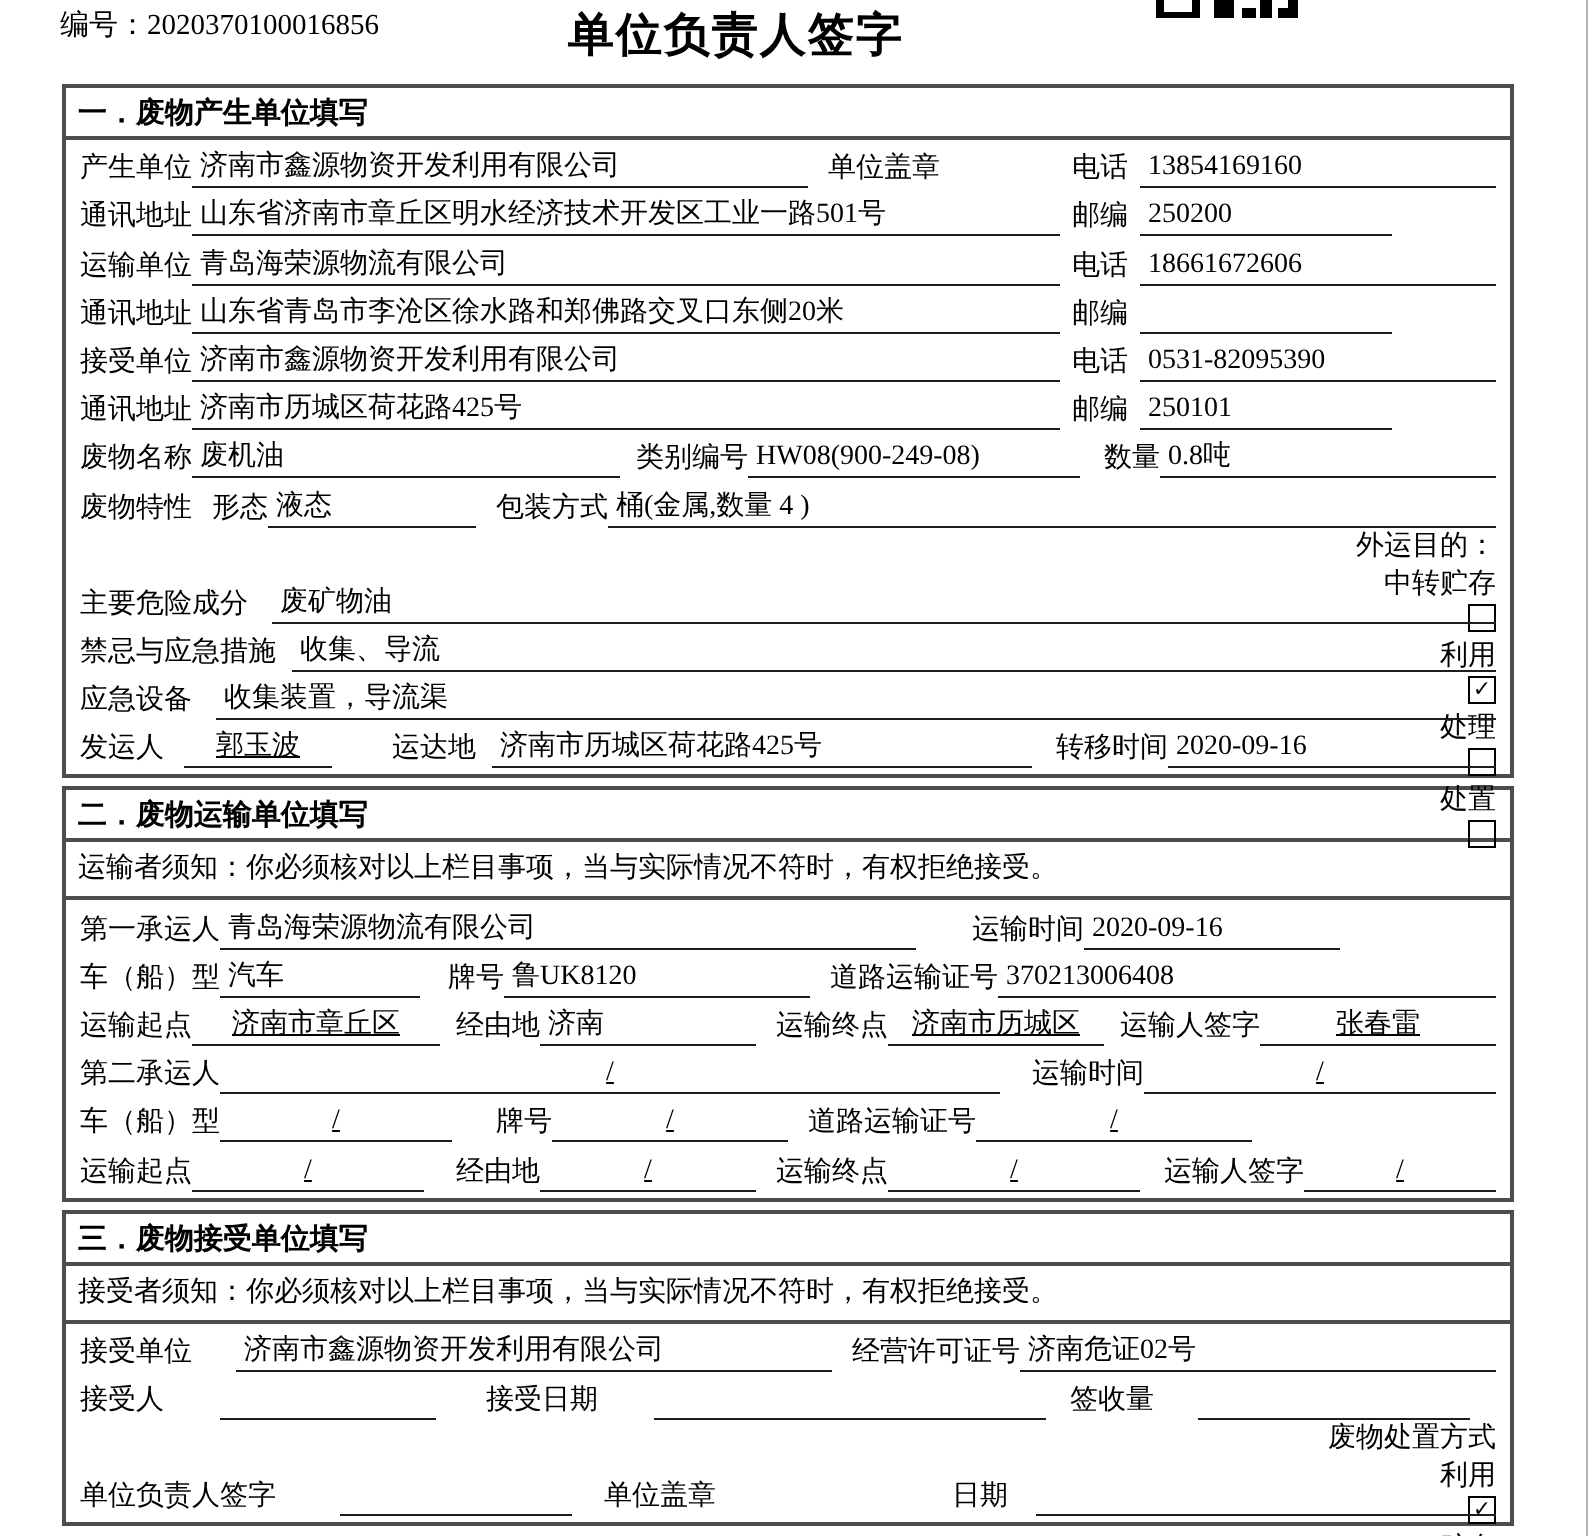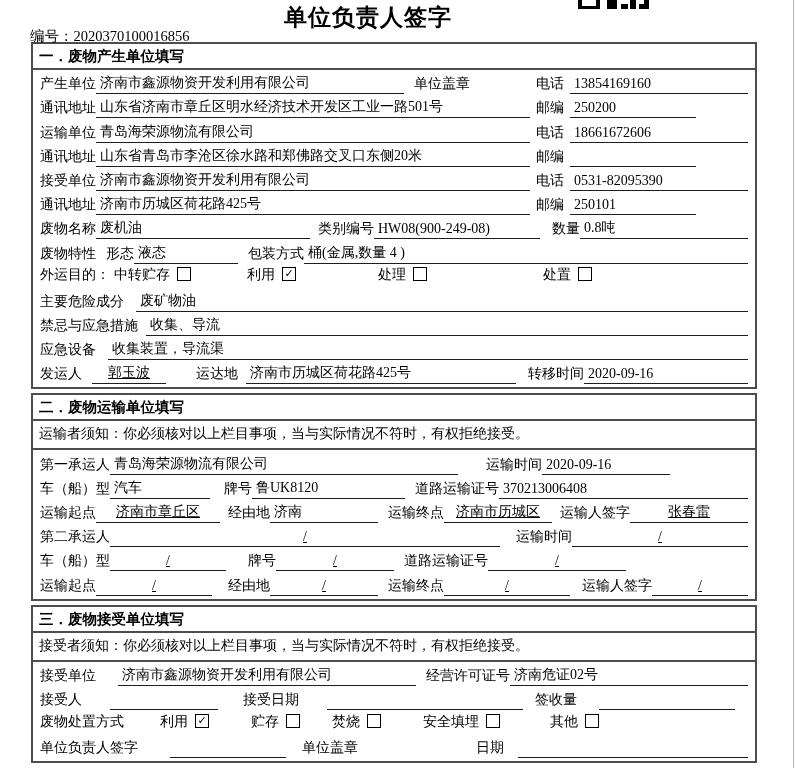--- a/index.html
+++ b/index.html
@@ -7,41 +7,41 @@
     width:796px;height:768px;background:#ffffff;position:relative;
     font-family:"Liberation Serif","DejaVu Serif",serif;
     color:#000;font-size:14px;overflow:hidden;
   }
   .page-edge{position:absolute;top:0;bottom:0;right:2px;width:1px;background:#b4b4b4;}
   
   .qr{position:absolute;top:0;left:578px;width:80px;height:10px;}
   .qr i{position:absolute;background:#000;display:block;}
   
   .doc-head{position:relative;height:42px;}
-  .doc-number{position:absolute;left:30px;top:27px;font-size:14.5px;white-space:nowrap;}
+  .doc-number{position:absolute;left:30px;top:3px;font-size:14.5px;white-space:nowrap;}
   .doc-title{position:absolute;left:0;right:60px;top:2px;text-align:center;
     font-size:23px;font-weight:bold;letter-spacing:1px;}
   
   .form{margin-left:31px;width:726px;}
   .section{border:2px solid #4d4d4d;margin-bottom:4px;background:#fff;}
   .sec-title{font-weight:bold;font-size:14.5px;padding:3px 6px 2px;border-bottom:2px solid #4d4d4d;}
   .notice{padding:4px 6px 5px;border-bottom:2px solid #4d4d4d;}
   .sec-body{padding:0 7px 3px;}
   .row{display:flex;align-items:flex-end;height:24.2px;white-space:nowrap;}
   .lbl{flex-shrink:0;padding-bottom:1px;}
   .val{border-bottom:1px solid #1d1d1d;padding:0 4px 1px;overflow:hidden;flex-shrink:0;}
   .fill{flex:1 1 auto;}
   .ctr{text-align:center;text-decoration:underline;}
   .sp{flex-shrink:0;display:inline-block;}
   .rcol{margin-left:auto;width:212px;display:flex;align-items:flex-end;flex-shrink:0;}
   .rcol .lbl{margin-right:6px;}
   .cb{display:inline-block;width:12px;height:12px;border:1px solid #000;margin-left:7px;
       line-height:11px;font-size:11px;text-align:center;vertical-align:-1px;
       font-family:"DejaVu Sans",sans-serif;padding:0;flex-shrink:0;}
-  .cbg{display:flex;align-items:center;}
+  .cbg{display:flex;align-items:flex-end;flex-direction:column;}
   .cbg .cb{margin-bottom:3px;}
   .footer{margin:4px 0 0 30px;font-size:14.5px;}
 </style>
 </head>
 <body>
 
 <div class="page-edge"></div>
 
 <div class="qr">
   <i style="left:0;top:0;width:4px;height:9px"></i>

